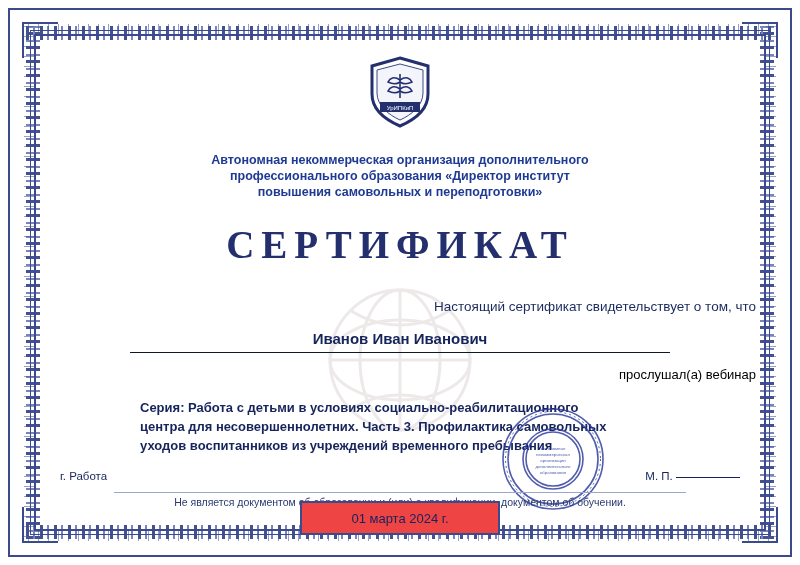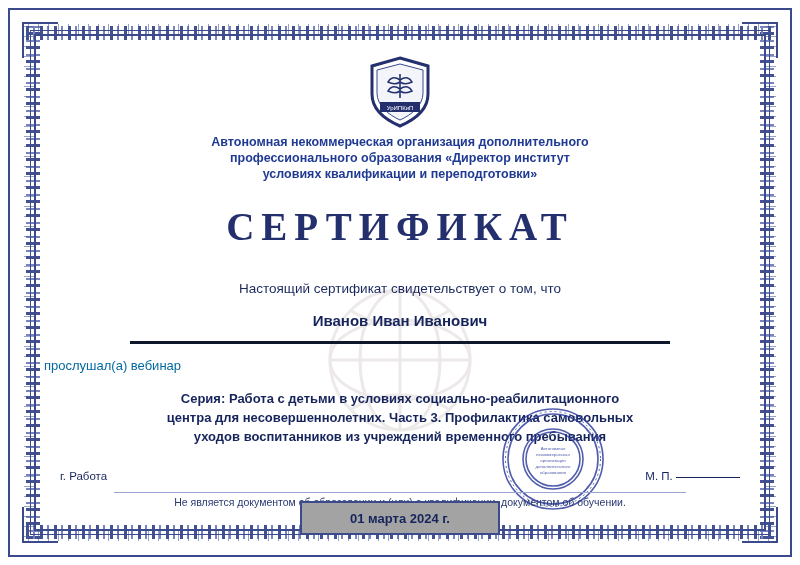--- a/index.html
+++ b/index.html
@@ -98,63 +98,62 @@
     position: absolute;
     left: 44px; right: 44px; top: 44px; bottom: 44px;
   }
   .logo-wrap {
     text-align: center;
     margin-top: 12px;
     height: 72px;
   }
   .org-lines {
     text-align: center;
-    margin-top: 6px;
+    margin-top: 24px;
     color: #1f3a93;
     font-size: 12.5px;
     font-weight: bold;
     line-height: 16px;
   }
   .title {
     text-align: center;
     margin-top: 22px;
     font-family: "Liberation Serif", serif;
     font-weight: bold;
     font-size: 39px;
     letter-spacing: 7px;
     color: #24306e;
   }
   .subtitle {
-    text-align: center;
+    text-align: right;
     margin-top: 32px;
     font-size: 13.5px;
     color: #1b2a5e;
   }
   .name-row {
     margin: 16px auto 0;
     width: 540px;
     text-align: center;
-    border-bottom: 3px solid #0f172a;
-    padding-bottom: 11px;
+    border-bottom: 1px solid #0f172a;
+    padding-bottom: 4px;
   }
   .name-row .name {
     font-size: 15px;
     font-weight: bold;
     color: #16245c;
   }
   .attended {
-    text-align: left;
+    text-align: right;
     margin-top: 14px;
     font-size: 13px;
-    color: #0369a1;
+    color: #000000;
   }
   .course {
     margin: 16px auto 0;
     width: 520px;
-    text-align: center;
     font-size: 13px;
     font-weight: bold;
     line-height: 19px;
     color: #16245c;
   }
 
   
   .sign-area {
     position: absolute;
     left: 0; right: 0;
@@ -215,27 +214,27 @@
     border-top: 1px solid #9aa6cf;
   }
 
   .date-box {
     position: absolute;
     left: 50%;
     transform: translateX(-50%);
     bottom: -14px;
     width: 196px;
     height: 30px;
-    background: #a3a3a3;
+    background: #ef4444;
     border: 2px solid #3a4a8c;
     display: flex;
     align-items: center;
     justify-content: center;
     font-size: 13px;
-    font-weight: bold;
+    font-weight: normal;
     color: #16245c;
   }
 </style>
 </head>
 <body>
 
 <div id="certificate">
 
   <div class="border-outer"></div>
   <div class="border-ornament"></div>
@@ -272,21 +271,21 @@
           <path d="M32 33 C38 29 42 31 44 35 C40 37 35 37 32 35"></path>
         </g>
         <rect x="12" y="46" width="40" height="10" fill="#24306e"></rect>
         <text x="32" y="53.5" font-family="'Liberation Sans',sans-serif" font-size="6" fill="#ffffff" text-anchor="middle">УрИПКиП</text>
       </svg>
     </div>
 
     <div class="org-lines">
       <div>Автономная некоммерческая организация дополнительного</div>
       <div>профессионального образования «Директор институт</div>
-      <div>условиях квалификации и переподготовки»</div>
+      <div>повышения самовольных и переподготовки»</div>
     </div>
 
     <div class="title">СЕРТИФИКАТ</div>
 
     <div class="subtitle">Настоящий сертификат свидетельствует о том, что</div>
 
     <div class="name-row">
       <span class="name">Иванов Иван Иванович</span>
     </div>
 

